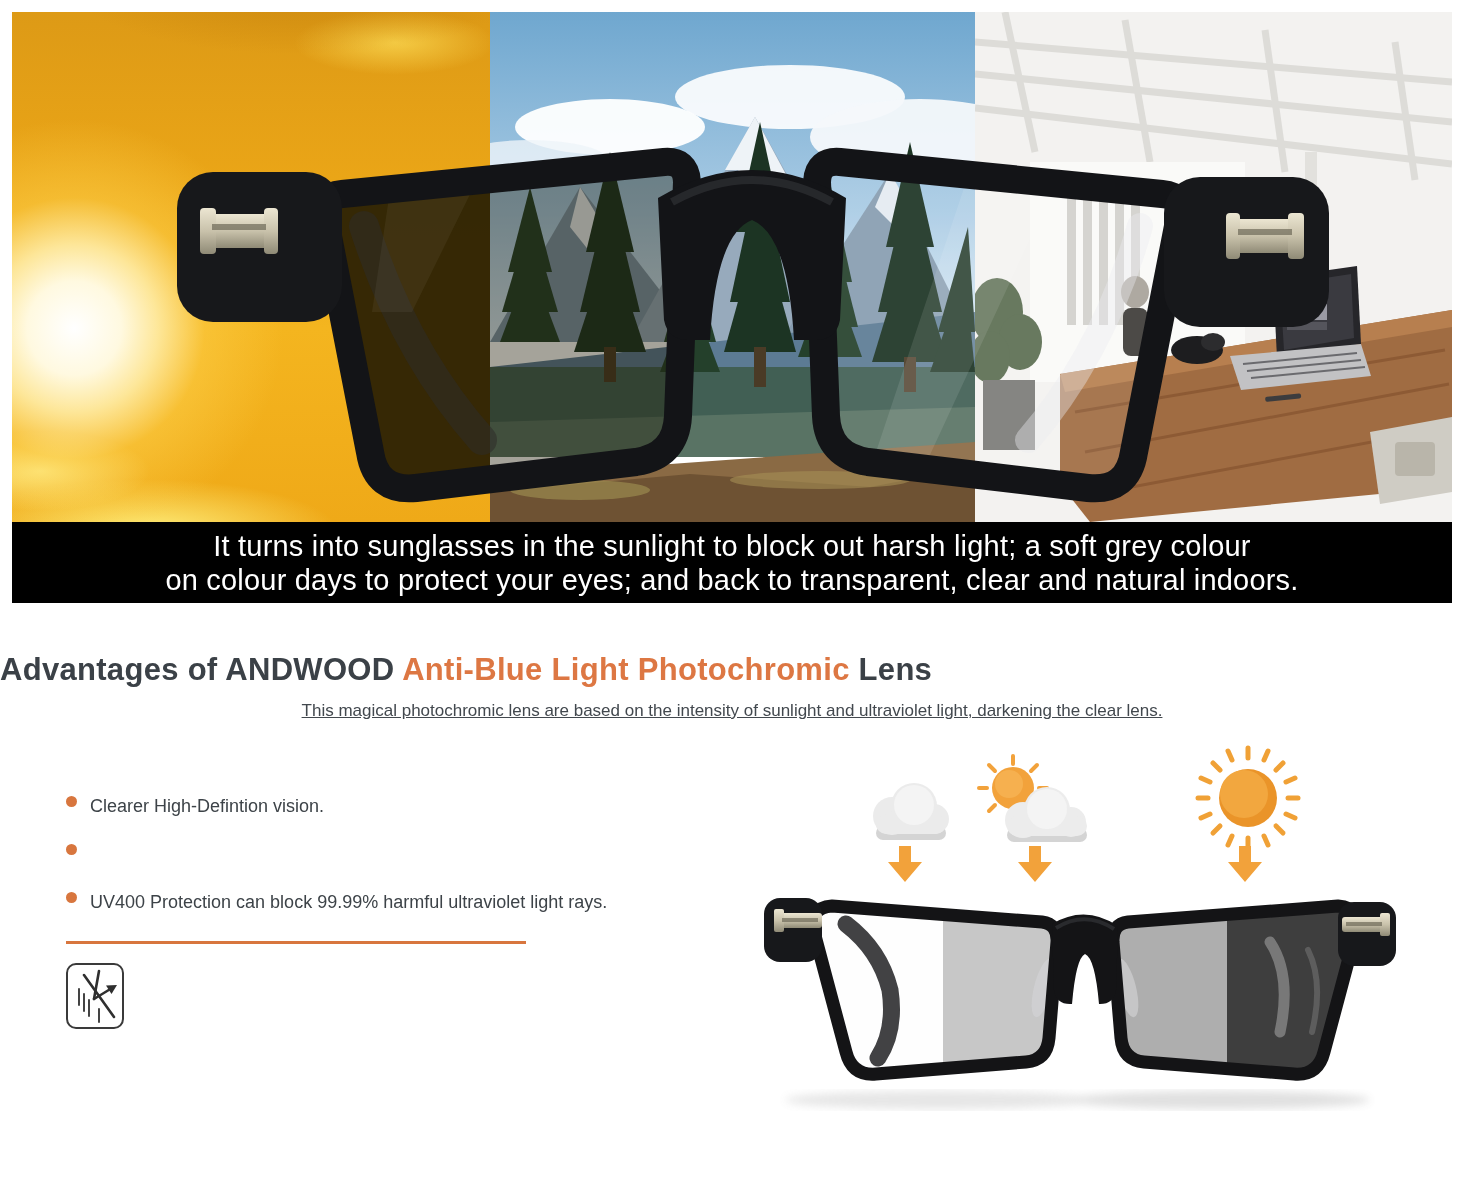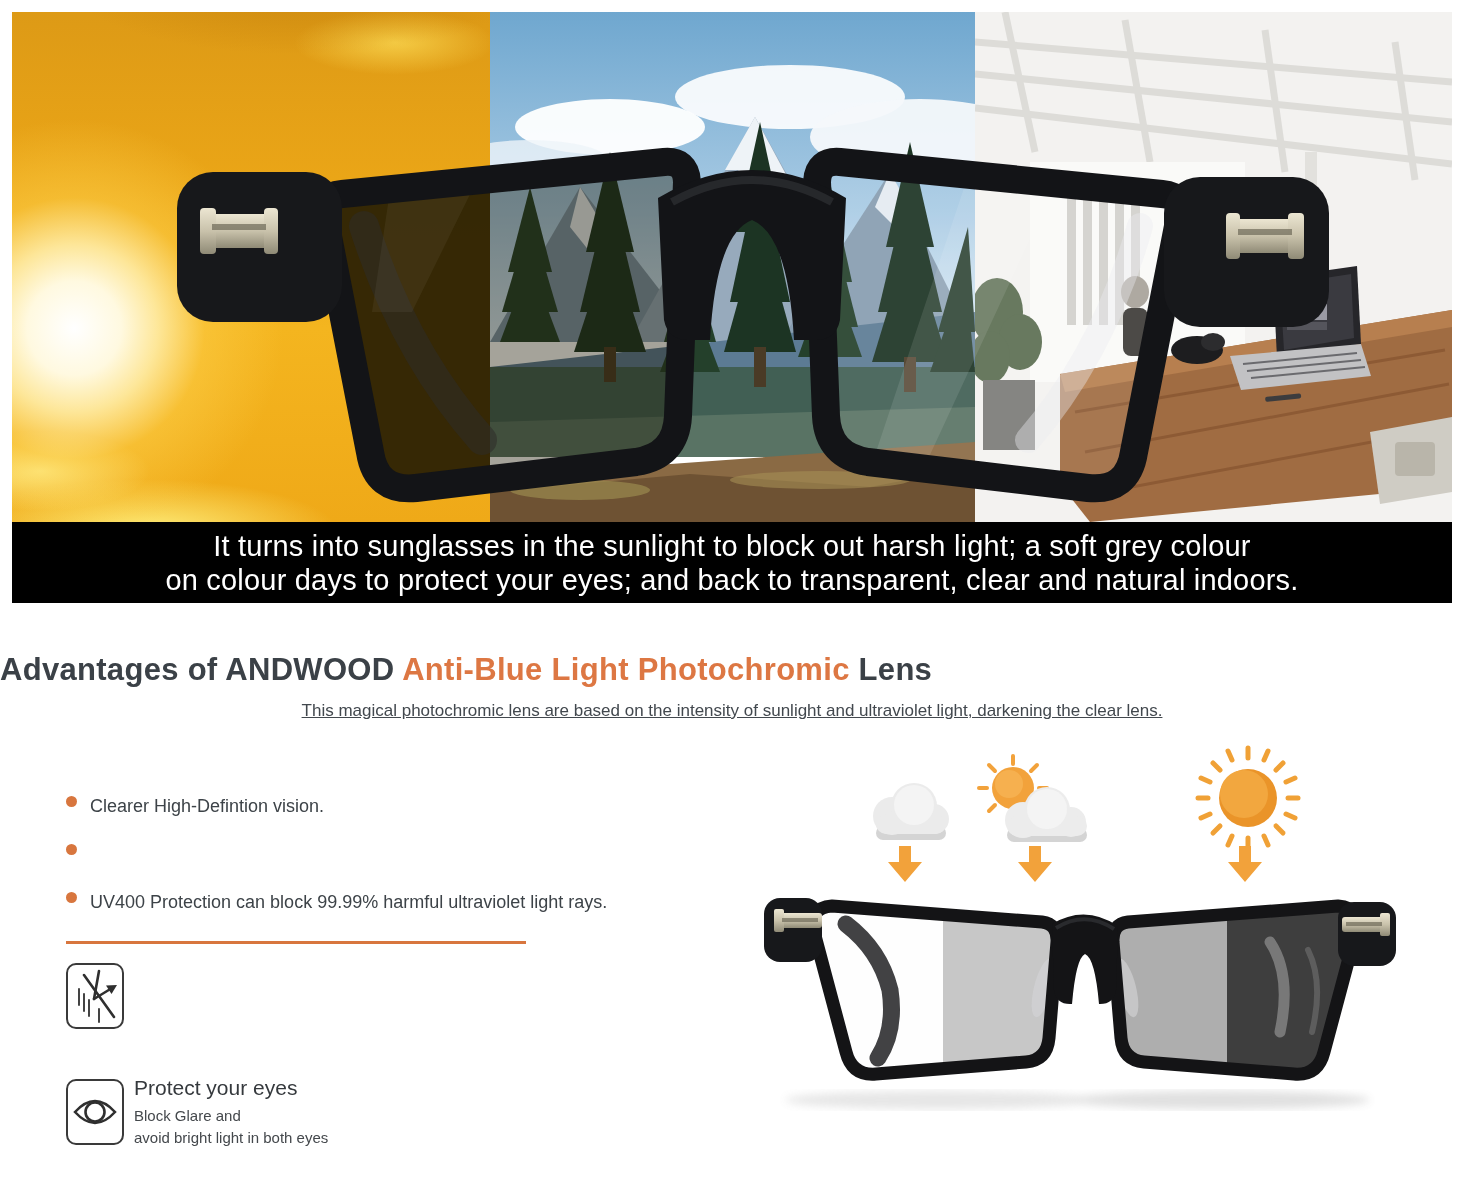--- a/index.html
+++ b/index.html
@@ -288,33 +288,20 @@
         <g stroke="#2f2f2f" stroke-width="1.8" stroke-linecap="round">
           <line x1="11" y1="24" x2="11" y2="40"></line>
             <line x1="16" y1="29" x2="16" y2="46"></line>
           <line x1="21" y1="35" x2="21" y2="51"></line>
             <line x1="31" y1="44" x2="31" y2="57"></line>
         </g>
       </svg>
     </div>
   </div>
 
-  <div class="feature feature-2">
-    <div class="icon-box">
-      <svg width="54" height="62" viewBox="0 0 54 62">
-        <path d="M7,31 Q27,9 47,31 Q27,53 7,31 Z" fill="none" stroke="#2f2f2f" stroke-width="2.6"></path>
-        <circle cx="27" cy="31" r="9.5" fill="none" stroke="#2f2f2f" stroke-width="2.6"></circle>
-      </svg>
-    </div>
-    <div class="feature-text">
-      <div class="feature-title">Protect your eyes</div>
-      <div class="feature-line">Block Glare and</div>
-      <div class="feature-line">avoid bright light in both eyes</div>
-    </div>
-  </div>
 
   <svg class="weather-icon" style="left:852px; top:774px;" width="110" height="78" viewBox="0 0 110 78">
     <rect x="24" y="52" width="70" height="14" rx="7" fill="#d4d4d4"></rect>
     <g fill="#ebebeb">
       <circle cx="40" cy="42" r="19"></circle>
         <circle cx="62" cy="32" r="23"></circle>
         <circle cx="82" cy="45" r="15"></circle>
       <rect x="24" y="40" width="70" height="20" rx="10"></rect>
     </g>
     <circle cx="62" cy="31" r="20" fill="#f4f4f4"></circle>

